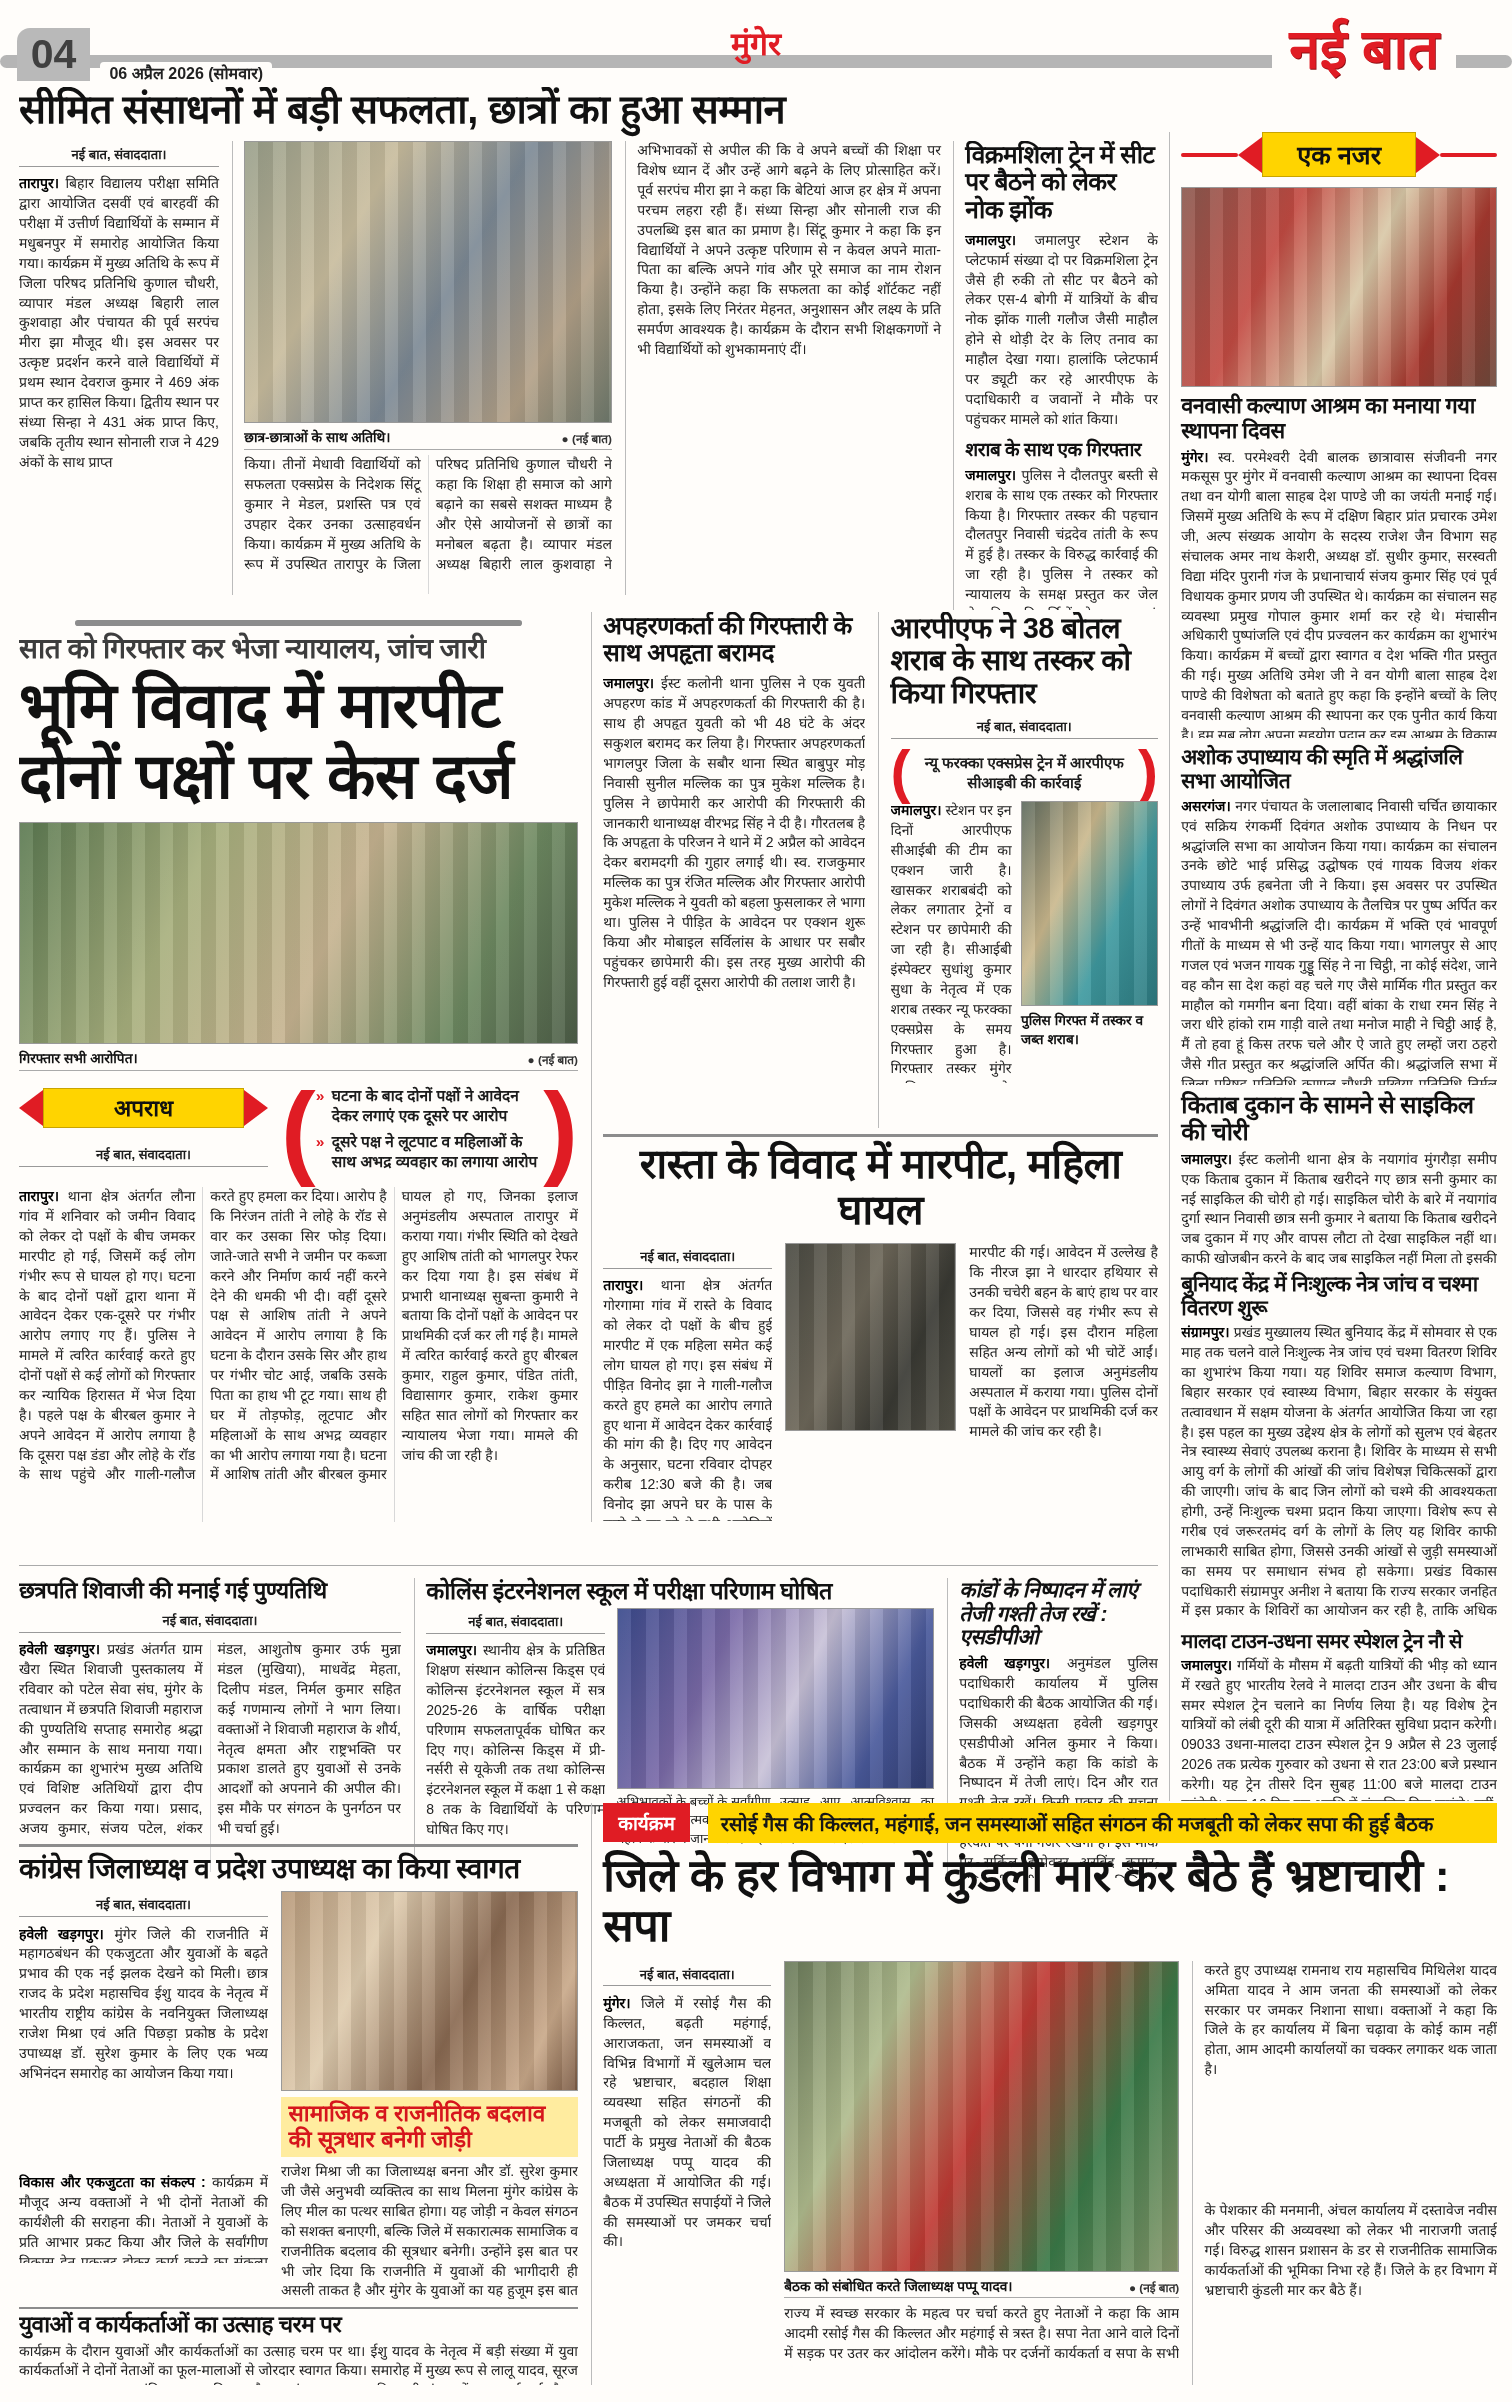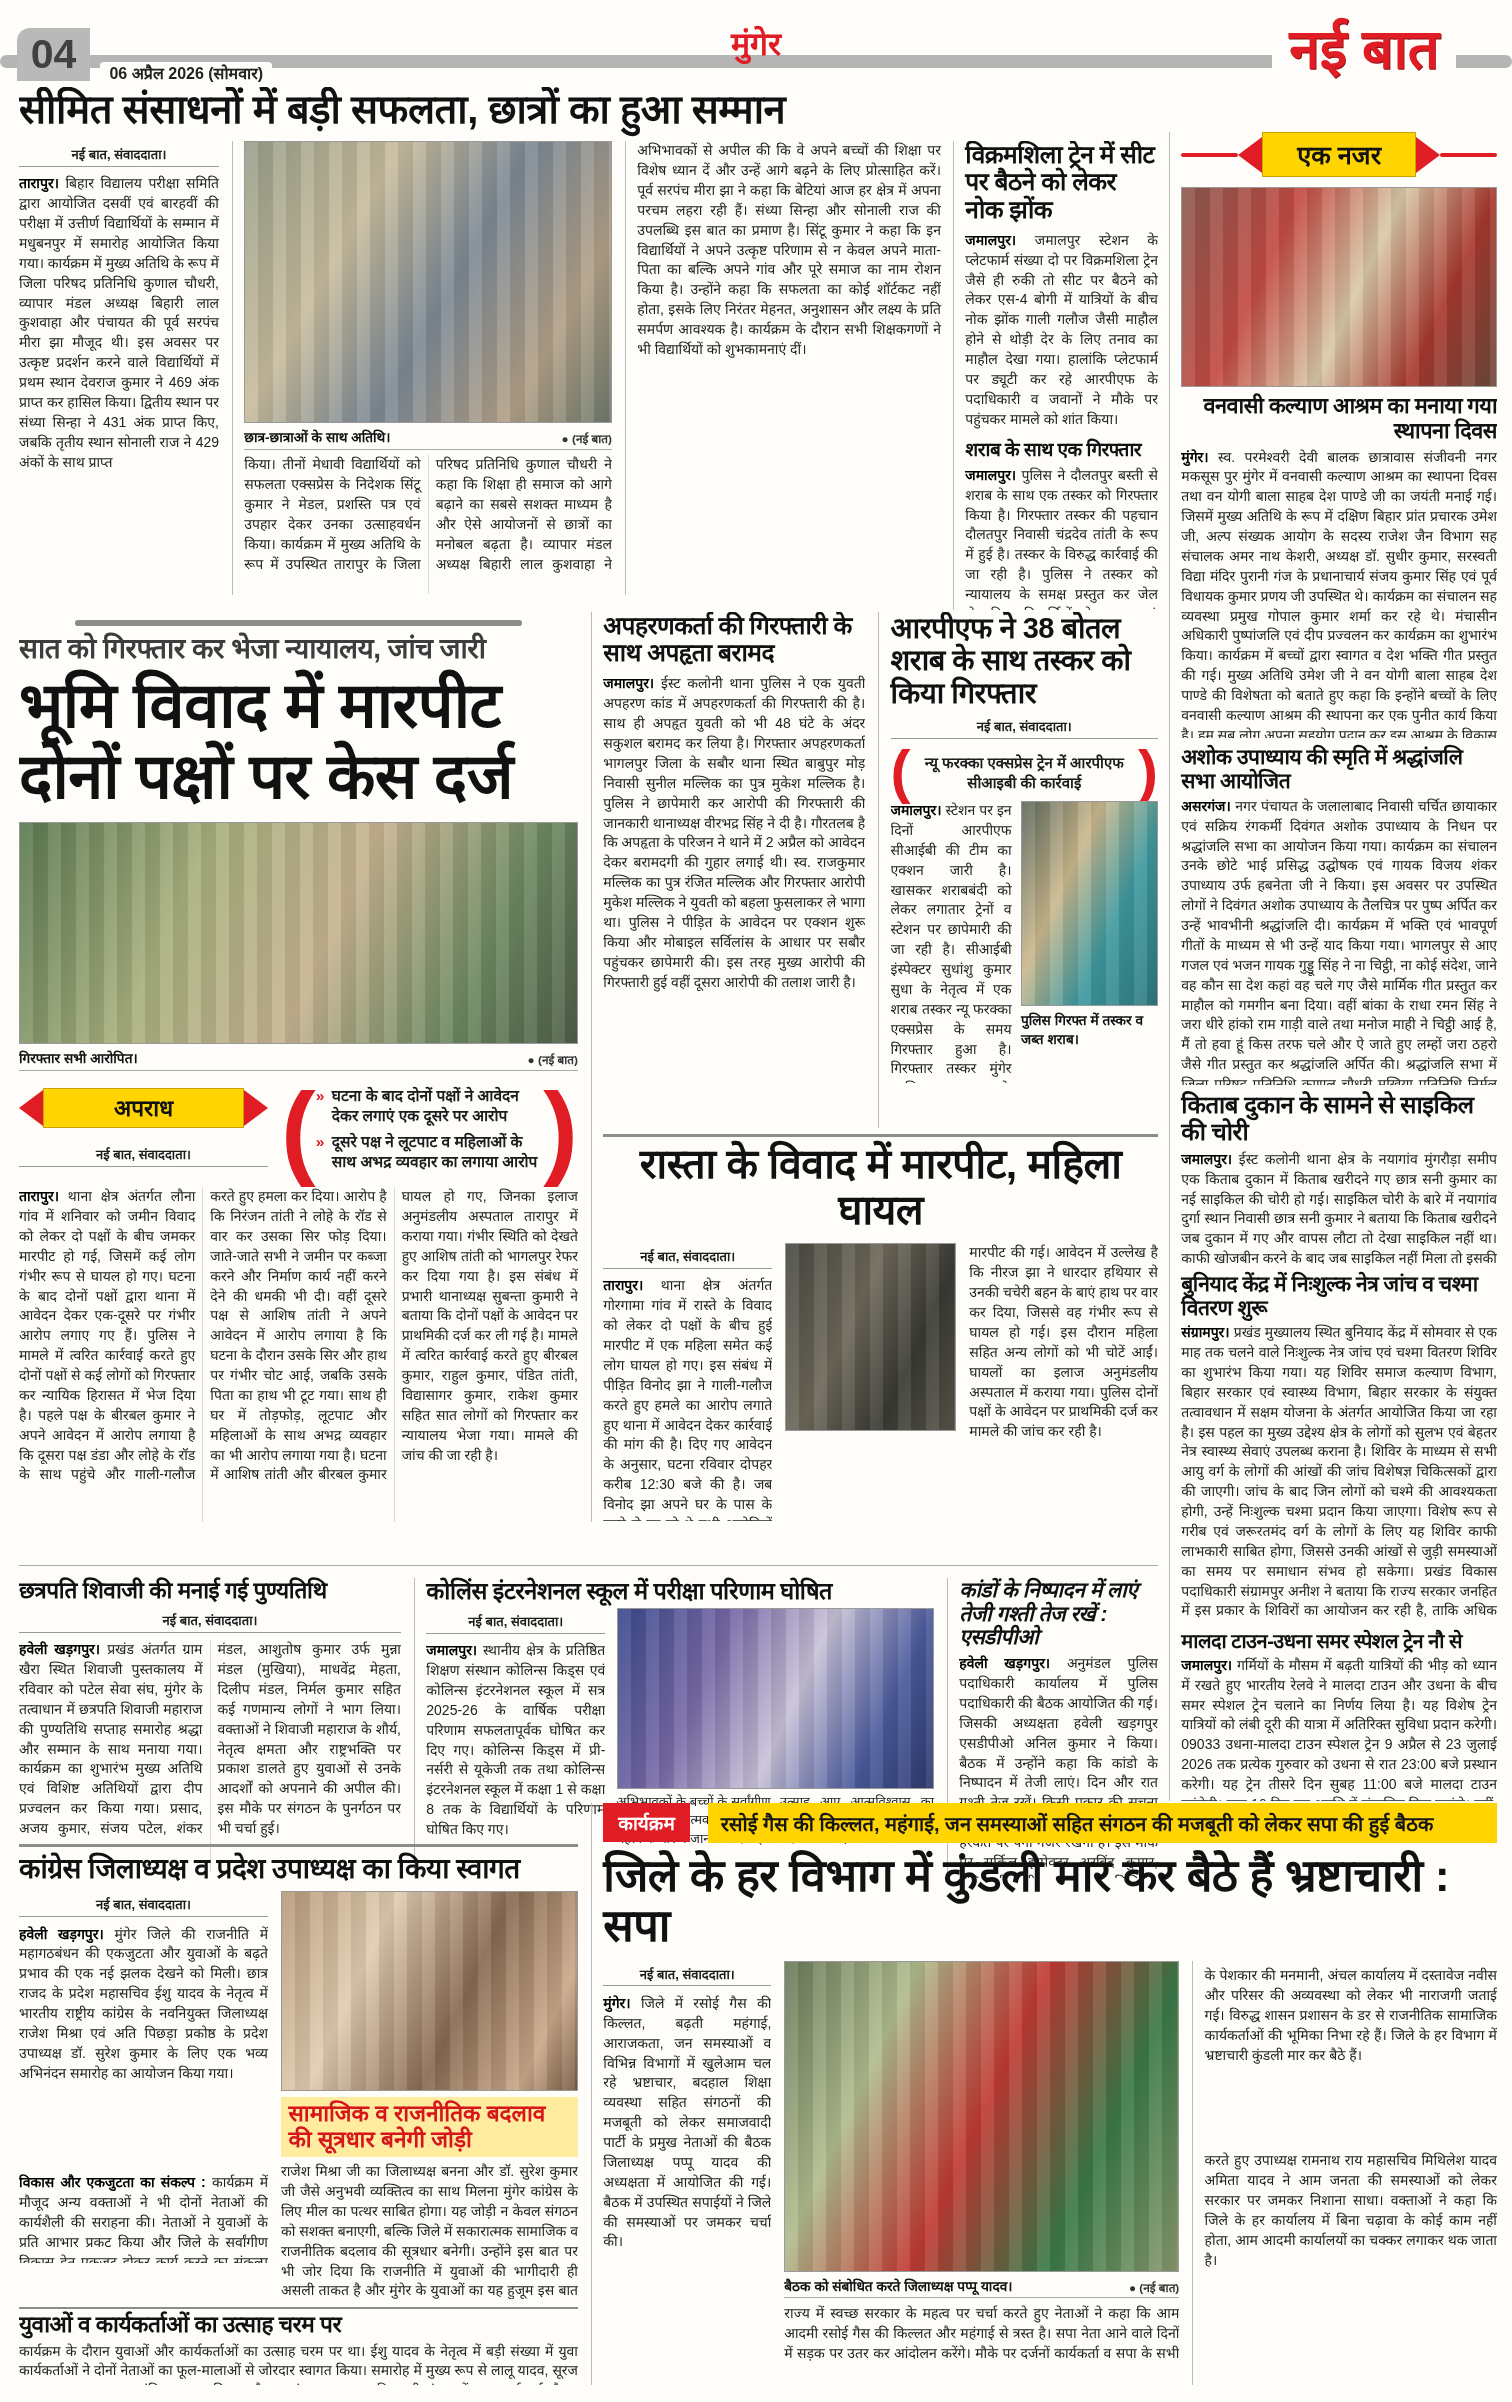--- a/index.html
+++ b/index.html
@@ -105,21 +105,21 @@
   <div class="blk vline" style="top:132px;left:1169px;width:328px;height:1669px;padding-left:11.3px;">
     <div class="banner">
       <div class="b-line"></div>
       <div class="b-arrow l"></div>
       <div class="b-box">एक नजर</div>
       <div class="b-arrow r"></div>
       <div class="b-line"></div>
     </div>
     <div class="ph red" style="height:200px;margin-top:9.4px;"></div>
 
-    <h3 style="font-size:21.7px;text-align:right;margin-top:7.5px;">वनवासी कल्याण आश्रम का मनाया गया स्थापना दिवस</h3>
+    <h3 style="font-size:21.7px;text-align:left;margin-top:7.5px;">वनवासी कल्याण आश्रम का मनाया गया स्थापना दिवस</h3>
     <p class="body" style="height:290px;margin-top:4.7px;overflow:hidden;"><b>मुंगेर।</b> <span>स्व. परमेश्वरी देवी बालक छात्रावास संजीवनी नगर मकसूस पुर मुंगेर में वनवासी कल्याण आश्रम का स्थापना दिवस तथा वन योगी बाला साहब देश पाण्डे जी का जयंती मनाई गई। जिसमें मुख्य अतिथि के रूप में दक्षिण बिहार प्रांत प्रचारक उमेश जी, अल्प संख्यक आयोग के सदस्य राजेश जैन विभाग सह संचालक अमर नाथ केशरी, अध्यक्ष डॉ. सुधीर कुमार, सरस्वती विद्या मंदिर पुरानी गंज के प्रधानाचार्य संजय कुमार सिंह एवं पूर्व विधायक कुमार प्रणय जी उपस्थित थे। कार्यक्रम का संचालन सह व्यवस्था प्रमुख गोपाल कुमार शर्मा कर रहे थे। मंचासीन अधिकारी पुष्पांजलि एवं दीप प्रज्वलन कर कार्यक्रम का शुभारंभ किया। कार्यक्रम में बच्चों द्वारा स्वागत व देश भक्ति गीत प्रस्तुत की गई। मुख्य अतिथि उमेश जी ने वन योगी बाला साहब देश पाण्डे की विशेषता को बताते हुए कहा कि इन्होंने बच्चों के लिए वनवासी कल्याण आश्रम की स्थापना कर एक पुनीत कार्य किया है। हम सब लोग अपना सहयोग प्रदान कर इस आश्रम के विकास में सहयोग प्रदान करें। अध्यक्ष डॉ. सुधीर कुमार ने कहा कि हमलोग जो पुनीत कार्य बच्चों के लिए कर रहे है इसमें समाज के सभी लोग को सहयोग करना चाहिए। सचिव अजय कुमार सिंह ने कहा कि यदि समाज का सहयोग मिला तो हम बच्चों को और भी बेहतर सुविधा प्रदान कर सकते हैं। इस अवसर पर राजेश जैन ने छात्रावास के सभी बच्चों को टोपी प्रदान की। कार्यक्रम में राम रूप विष्णुदेव रीता कुमारी, महादेव मरांडी, डॉ. पीएम सहाय, अनीता सहाय, तथा समाज के प्रबुद्ध लगभग 200 लोग उपस्थित थे।</span></p>
 
     <h3 style="font-size:21px;text-align:left;margin-top:7.5px;">अशोक उपाध्याय की स्मृति में श्रद्धांजलि सभा आयोजित</h3>
     <p class="body" style="height:288px;margin-top:4.7px;overflow:hidden;"><b>असरगंज।</b> <span>नगर पंचायत के जलालाबाद निवासी चर्चित छायाकार एवं सक्रिय रंगकर्मी दिवंगत अशोक उपाध्याय के निधन पर श्रद्धांजलि सभा का आयोजन किया गया। कार्यक्रम का संचालन उनके छोटे भाई प्रसिद्ध उद्घोषक एवं गायक विजय शंकर उपाध्याय उर्फ हबनेता जी ने किया। इस अवसर पर उपस्थित लोगों ने दिवंगत अशोक उपाध्याय के तैलचित्र पर पुष्प अर्पित कर उन्हें भावभीनी श्रद्धांजलि दी। कार्यक्रम में भक्ति एवं भावपूर्ण गीतों के माध्यम से भी उन्हें याद किया गया। भागलपुर से आए गजल एवं भजन गायक गुड्डू सिंह ने ना चिट्ठी, ना कोई संदेश, जाने वह कौन सा देश कहां वह चले गए जैसे मार्मिक गीत प्रस्तुत कर माहौल को गमगीन बना दिया। वहीं बांका के राधा रमन सिंह ने जरा धीरे हांको राम गाड़ी वाले तथा मनोज माही ने चिट्ठी आई है, मैं तो हवा हूं किस तरफ चले और ऐ जाते हुए लम्हों जरा ठहरो जैसे गीत प्रस्तुत कर श्रद्धांजलि अर्पित की। श्रद्धांजलि सभा में जिला परिषद प्रतिनिधि कुणाल चौधरी मुखिया प्रतिनिधि निर्मल सिंह पूर्व जिला परिषद सदस्य अनिल वैद्य सरपंच दुर्गेश सिंह पूर्व मुखिया राकेश कुमार, पूर्व प्रमुख दिनेश बिंद वार्ड पार्षद रंजन बिंद, बंटी सिंह, गौतम लहेरी, श्री सरस्वती अभिनय क्लब के पंकज दास सहित अन्य सदस्य के साथ-साथ काफी संख्या में स्थानीय लोगों ने भाग लेकर दिवंगत आत्मा को श्रद्धासुमन अर्पित किए।</span></p>
 
     <h3 style="font-size:24px;margin-top:7.5px;">किताब दुकान के सामने से साइकिल की चोरी</h3>
     <p class="body" style="height:115px;margin-top:3.8px;overflow:hidden;"><b>जमालपुर।</b> <span>ईस्ट कलोनी थाना क्षेत्र के नयागांव मुंगरौड़ा समीप एक किताब दुकान में किताब खरीदने गए छात्र सनी कुमार का नई साइकिल की चोरी हो गई। साइकिल चोरी के बारे में नयागांव दुर्गा स्थान निवासी छात्र सनी कुमार ने बताया कि किताब खरीदने जब दुकान में गए और वापस लौटा तो देखा साइकिल नहीं था। काफी खोजबीन करने के बाद जब साइकिल नहीं मिला तो इसकी लिखित शिकायत ईस्ट कलोनी पुलिस को कार्रवाई को लेकर दिया गया।</span></p>
 
     <h3 style="font-size:21px;margin-top:7.5px;">बुनियाद केंद्र में निःशुल्क नेत्र जांच व चश्मा वितरण शुरू</h3>
     <p class="body" style="height:299px;margin-top:3.8px;overflow:hidden;"><b>संग्रामपुर।</b> <span>प्रखंड मुख्यालय स्थित बुनियाद केंद्र में सोमवार से एक माह तक चलने वाले निःशुल्क नेत्र जांच एवं चश्मा वितरण शिविर का शुभारंभ किया गया। यह शिविर समाज कल्याण विभाग, बिहार सरकार एवं स्वास्थ्य विभाग, बिहार सरकार के संयुक्त तत्वावधान में सक्षम योजना के अंतर्गत आयोजित किया जा रहा है। इस पहल का मुख्य उद्देश्य क्षेत्र के लोगों को सुलभ एवं बेहतर नेत्र स्वास्थ्य सेवाएं उपलब्ध कराना है। शिविर के माध्यम से सभी आयु वर्ग के लोगों की आंखों की जांच विशेषज्ञ चिकित्सकों द्वारा की जाएगी। जांच के बाद जिन लोगों को चश्मे की आवश्यकता होगी, उन्हें निःशुल्क चश्मा प्रदान किया जाएगा। विशेष रूप से गरीब एवं जरूरतमंद वर्ग के लोगों के लिए यह शिविर काफी लाभकारी साबित होगा, जिससे उनकी आंखों से जुड़ी समस्याओं का समय पर समाधान संभव हो सकेगा। प्रखंड विकास पदाधिकारी संग्रामपुर अनीश ने बताया कि राज्य सरकार जनहित में इस प्रकार के शिविरों का आयोजन कर रही है, ताकि अधिक से अधिक लोगों को स्वास्थ्य सुविधाओं का लाभ मिल सके। उन्होंने आमजन से अपील की कि वे इस अवसर का अधिक से अधिक लाभ उठाएं और अपनी आंखों की नियमित जांच कराएं। उन्होंने यह भी जानकारी दी कि बिहार के सभी 101 अनुमंडलों में संचालित बुनियाद केंद्रों पर इसी तरह के विशेष शिविर लगाए जा रहे हैं। इससे पूरे राज्य में नेत्र स्वास्थ्य के प्रति जागरूकता बढ़ेगी और लोगों को समय पर उपचार मिल सकेगा।</span></p>
@@ -266,20 +266,20 @@
       </div>
       <div style="width:395px;">
         <div class="ph flag" style="height:311px;"></div>
         <div class="caprow">
           <span class="caption">बैठक को संबोधित करते जिलाध्यक्ष पप्पू यादव।</span>
           <span class="credit">● (नई बात)</span>
         </div>
         <p class="body" style="margin-top:5.6px;height:60px;overflow:hidden;">राज्य में स्वच्छ सरकार के महत्व पर चर्चा करते हुए नेताओं ने कहा कि आम आदमी रसोई गैस की किल्लत और महंगाई से त्रस्त है। सपा नेता आने वाले दिनों में सड़क पर उतर कर आंदोलन करेंगे। मौके पर दर्जनों कार्यकर्ता व सपा के सभी प्रमुख नेता मौजूद थे।</p>
       </div>
       <div style="flex:1;" class="vline">
+        <p class="body" style="padding-left:11.3px;height:235px;overflow:hidden;">करते हुए उपाध्यक्ष रामनाथ राय महासचिव मिथिलेश यादव अमिता यादव ने आम जनता की समस्याओं को लेकर सरकार पर जमकर निशाना साधा। वक्ताओं ने कहा कि जिले के हर कार्यालय में बिना चढ़ावा के कोई काम नहीं होता, आम आदमी कार्यालयों का चक्कर लगाकर थक जाता है।</p>
         <p class="body" style="padding-left:11.3px;margin-top:5.6px;height:185px;overflow:hidden;">के पेशकार की मनमानी, अंचल कार्यालय में दस्तावेज नवीस और परिसर की अव्यवस्था को लेकर भी नाराजगी जताई गई। विरुद्ध शासन प्रशासन के डर से राजनीतिक सामाजिक कार्यकर्ताओं की भूमिका निभा रहे हैं। जिले के हर विभाग में भ्रष्टाचारी कुंडली मार कर बैठे हैं।</p>
-        <p class="body" style="padding-left:11.3px;height:235px;overflow:hidden;">करते हुए उपाध्यक्ष रामनाथ राय महासचिव मिथिलेश यादव अमिता यादव ने आम जनता की समस्याओं को लेकर सरकार पर जमकर निशाना साधा। वक्ताओं ने कहा कि जिले के हर कार्यालय में बिना चढ़ावा के कोई काम नहीं होता, आम आदमी कार्यालयों का चक्कर लगाकर थक जाता है।</p>
       </div>
     </div>
   </div>
 
 </div>
 
 
 </body></html>

